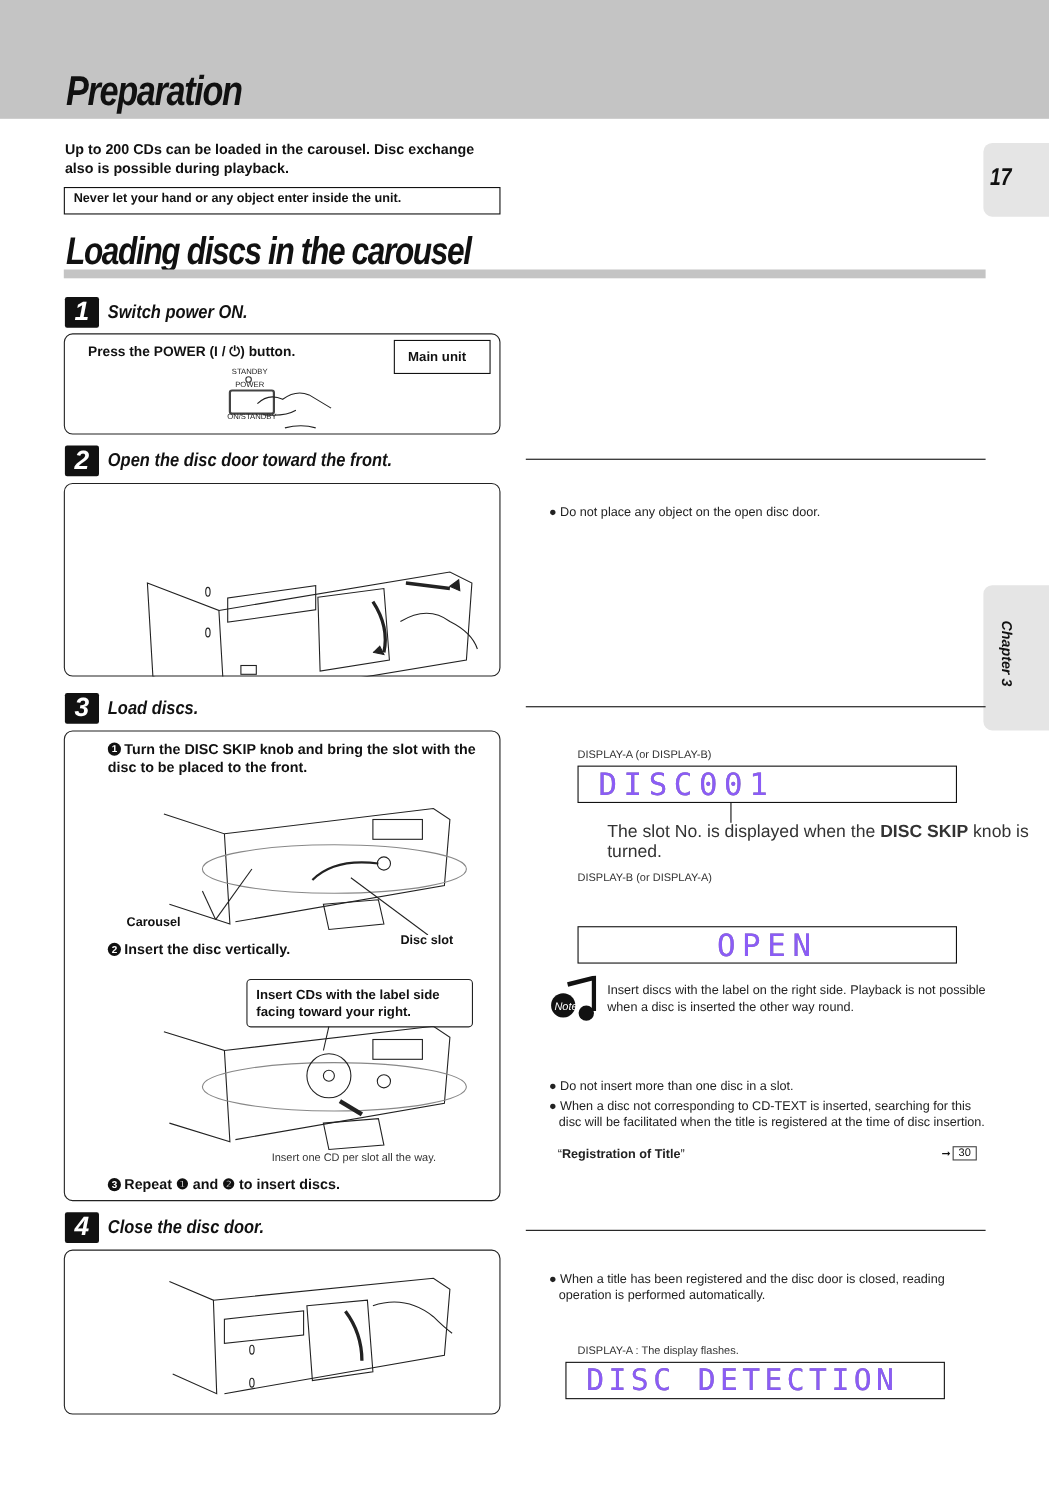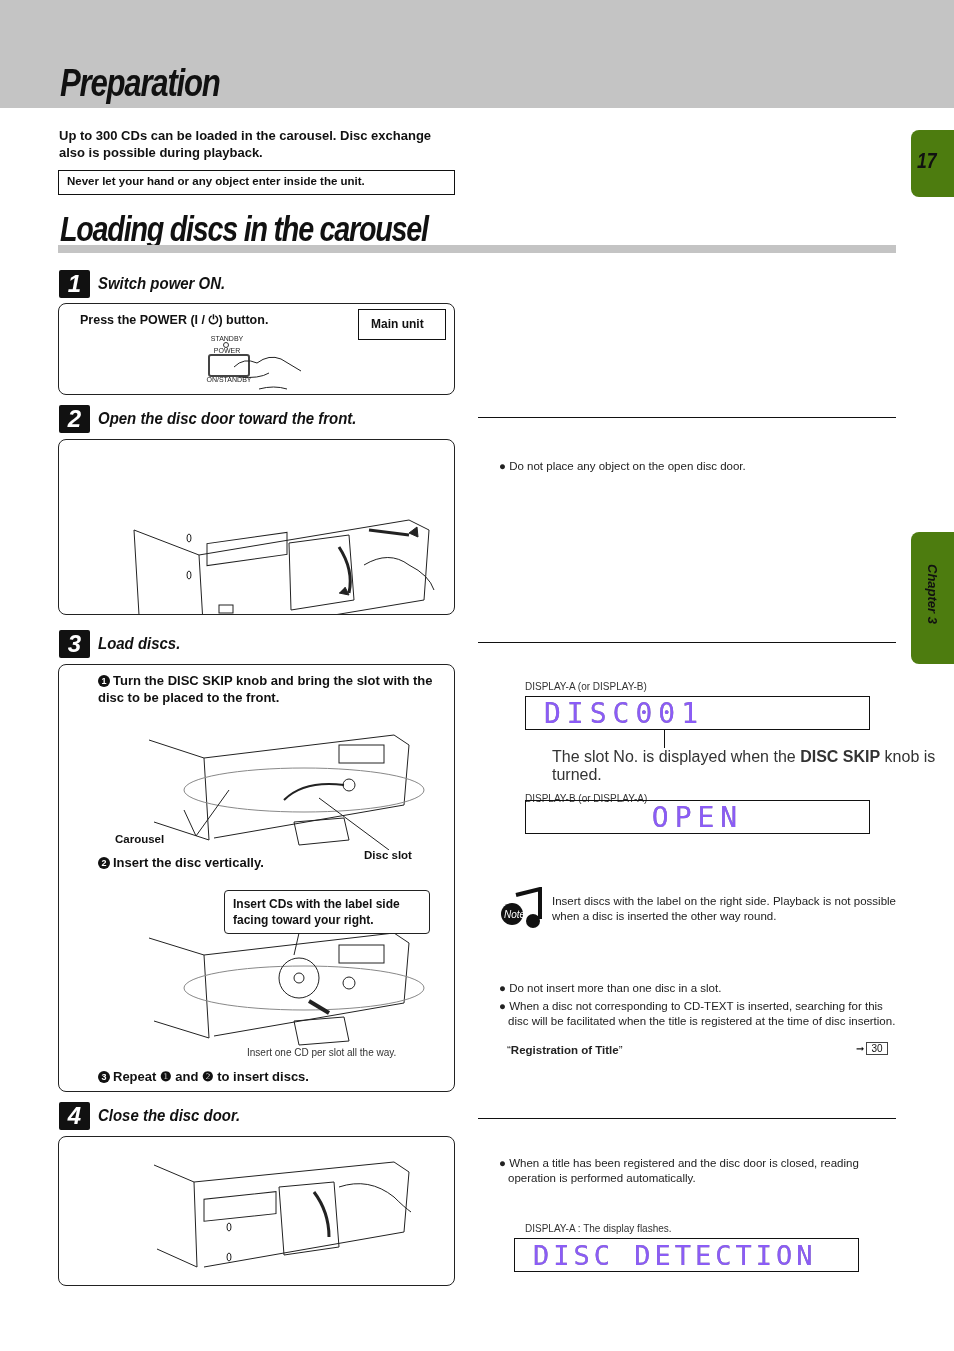--- a/index.html
+++ b/index.html
@@ -4,21 +4,21 @@
 <style>
   * { box-sizing: border-box; margin: 0; padding: 0; }
   body { width: 954px; height: 1351px; background: #fff; position: relative; overflow: hidden; font-family: "Liberation Sans", sans-serif; color: #111; }
   .abs { position: absolute; }
   .header-band { left: 0; top: 0; width: 954px; height: 108px; background: #c4c4c4; }
   .page-title { left: 60px; top: 62px; font-size: 38px; font-weight: bold; font-style: italic; letter-spacing: -1.5px; transform: scaleX(0.82); transform-origin: left; white-space: nowrap; }
   .intro { left: 59px; top: 127px; width: 400px; font-size: 13px; font-weight: bold; line-height: 17px; }
   .warning-box { left: 58px; top: 170px; width: 397px; height: 25px; border: 1.5px solid #111; font-size: 11.5px; font-weight: bold; padding: 4px 8px; }
   .section-title { left: 60px; top: 209px; font-size: 35px; font-weight: bold; font-style: italic; letter-spacing: -1.5px; transform: scaleX(0.82); transform-origin: left; white-space: nowrap; }
   .section-bar { left: 58px; top: 245px; width: 838px; height: 8px; background: #c4c4c4; }
-  .tab { right: 0; width: 43px; background: #4d7c0f; border-radius: 8px 0 0 8px; }
+  .tab { right: 0; width: 60px; background: #e5e5e5; border-radius: 8px 0 0 8px; }
   .tab-page { top: 130px; height: 67px; }
   .tab-page span { position: absolute; left: 6px; top: 18px; font-size: 22px; font-weight: bold; font-style: italic; transform: scaleX(0.8); transform-origin: left; }
   .tab-chapter { top: 532px; height: 132px; }
   .tab-chapter span { position: absolute; left: 14px; top: 32px; writing-mode: vertical-rl; font-size: 13px; font-weight: bold; font-style: italic; }
   .step-head { left: 59px; height: 28px; display: flex; align-items: center; gap: 8px; }
   .step-num { width: 31px; height: 28px; background: #111; color: #fff; font-size: 24px; font-weight: bold; font-style: italic; display: flex; align-items: center; justify-content: center; border-radius: 2px; }
   .step-title { font-size: 17px; font-weight: bold; font-style: italic; transform: scaleX(0.88); transform-origin: left; white-space: nowrap; }
   .step-box { left: 58px; width: 397px; border: 1.5px solid #222; border-radius: 8px; }
   .txt-bold { font-size: 12.5px; font-weight: bold; line-height: 17px; }
   .main-unit { border: 1.5px solid #111; font-size: 12px; font-weight: bold; padding: 7px 12px; }
@@ -31,21 +31,21 @@
   .callout { border: 1.5px solid #222; border-radius: 4px; background: #fff; font-size: 12px; font-weight: bold; padding: 5px 8px; line-height: 16px; }
   .circ { display: inline-block; width: 12px; height: 12px; border-radius: 50%; background: #111; color: #fff; font-size: 9px; text-align: center; line-height: 12px; vertical-align: 1px; margin-right: 3px; font-style: normal; }
   svg { display: block; }
 </style>
 </head>
 <body>
 
 <div class="abs header-band"></div>
 <div class="abs page-title">Preparation</div>
 
-<div class="abs intro">Up to 300 CDs can be loaded in the carousel. Disc exchange also is possible during playback.</div>
+<div class="abs intro">Up to 200 CDs can be loaded in the carousel. Disc exchange also is possible during playback.</div>
 <div class="abs warning-box">Never let your hand or any object enter inside the unit.</div>
 
 <div class="abs section-title">Loading discs in the carousel</div>
 <div class="abs section-bar"></div>
 
 <div class="abs tab tab-page">
     <span>17</span>
   </div>
 <div class="abs tab tab-chapter">
     <span>Chapter 3</span>
@@ -136,21 +136,21 @@
 </div>
 
 <div class="abs hr" style="top:642px;"></div>
 <div class="abs disp-label" style="left:525px;top:681px;">DISPLAY-A (or DISPLAY-B)</div>
 <div class="abs lcd" style="left:525px;top:696px;width:345px;height:34px;padding-left:18px;font-size:28px;">
     <span>DISC001</span>
   </div>
 <div class="abs" style="left:664px;top:730px;width:1px;height:18px;background:#111;"></div>
 <div class="abs" style="left:552px;top:748px;font-size:16px;color:#333;"><span>The slot No. is displayed when the </span><b>DISC SKIP</b><span> knob is turned.</span></div>
 <div class="abs disp-label" style="left:525px;top:793px;">DISPLAY-B (or DISPLAY-A)</div>
-<div class="abs lcd" style="left:525px;top:800px;width:345px;height:34px;justify-content:center;font-size:28px;">
+<div class="abs lcd" style="left:525px;top:842px;width:345px;height:34px;justify-content:center;font-size:28px;">
     <span>OPEN</span>
   </div>
 
 <div class="abs" style="left:500px;top:887px;width:42px;height:42px;font-style:italic;">
   <svg width="42" height="42">
     <path d="M16 8 L40 2 L40 32" fill="none" stroke="#111" stroke-width="4"></path>
     <circle cx="33" cy="34" r="7" fill="#111"></circle>
     <circle cx="12" cy="27" r="11" fill="#111"></circle>
     <text x="4" y="31" font-size="10" fill="#fff" font-family="Liberation Sans, sans-serif">Note</text>
   </svg>

